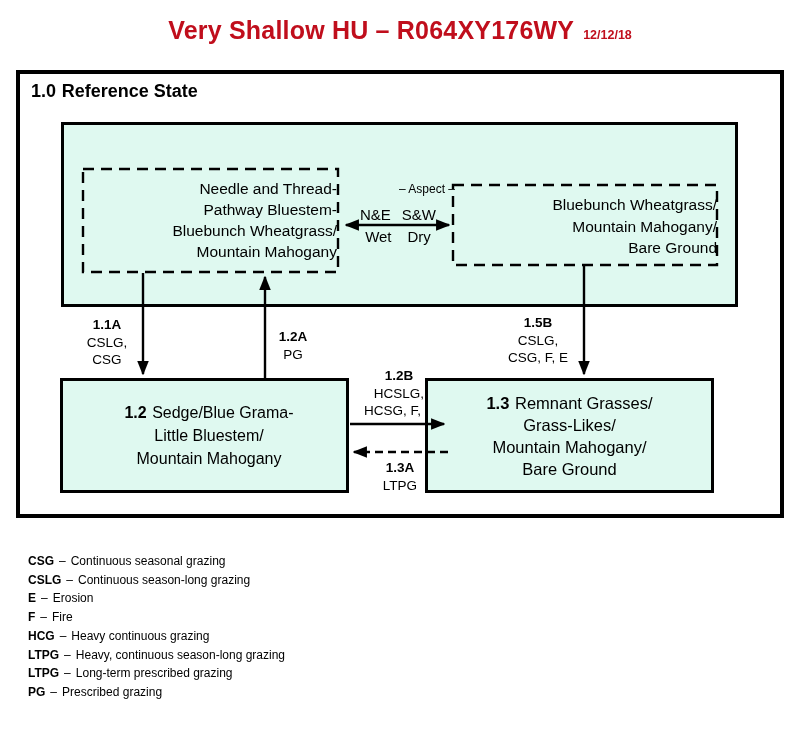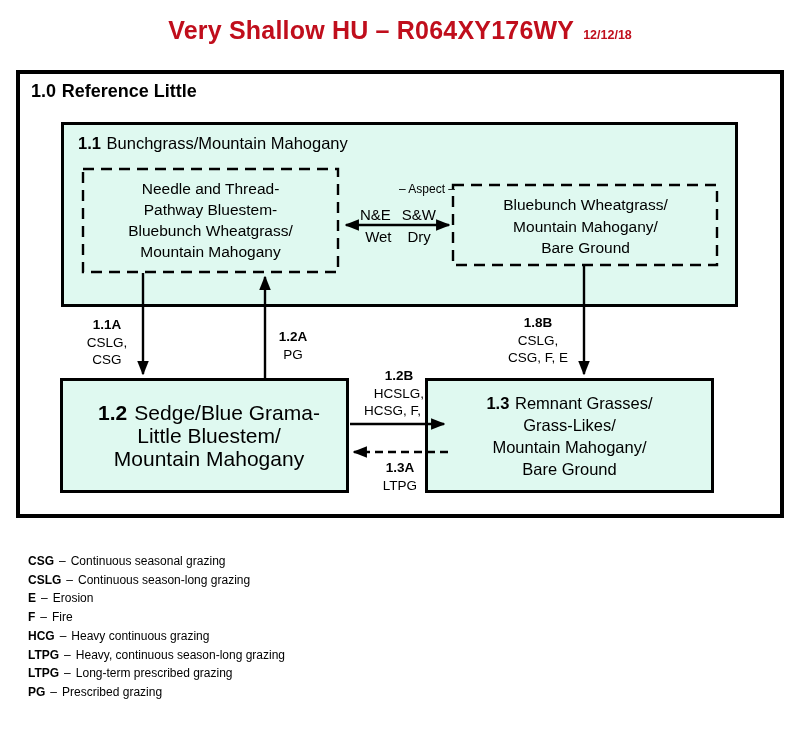--- a/index.html
+++ b/index.html
@@ -18,32 +18,32 @@
   .outer-box { position:absolute; left:16px; top:70px; width:768px; height:448px;
                border:4px solid #000; background:#fff; }
   .ref-label { position:absolute; left:31px; top:81px; font-size:18px; font-weight:bold; }
   .ref-label b { margin-right:0.32em; }
 
   .mintbox { position:absolute; background:#dff9f0; border:3px solid #000; }
   .box11 { left:61px; top:122px; width:677px; height:185px; }
   .box11-label { position:absolute; left:78px; top:134px; font-size:16.5px; }
   .box11-label b { margin-right:0.34em; }
 
-  .dashtext { position:absolute; text-align:center; font-size:15.5px; line-height:21px; }
+  .dashtext { position:absolute; text-align:right; font-size:15.5px; line-height:21px; }
   .needle-text { left:84px; top:178px; width:253px; }
   .bluebunch-text { left:454px; top:194px; width:263px; line-height:21.5px; }
 
   
   .aspect-title { position:absolute; left:341px; top:182px; width:114px; text-align:right; font-size:12px; }
   .aspect-row { position:absolute; left:341px; width:114px; display:flex; justify-content:center; font-size:15px; }
   .row-dirs { top:206px; gap:11px; }
   .row-moist { top:228px; gap:16px; }
 
   .box12 { left:60px; top:378px; width:289px; height:115px; display:flex; flex-direction:column;
-           justify-content:center; text-align:center; font-size:21px; line-height:23px;padding-left:9px; }
+           justify-content:center; text-align:center; font-size:16px; line-height:23px;padding-left:9px; }
   .box13 { left:425px; top:378px; width:289px; height:115px; display:flex; flex-direction:column;
            justify-content:center; text-align:center; font-size:16.5px; line-height:22px; }
   .mintbox b { margin-right:0.34em; }
 
   
   .plabel { position:absolute; text-align:center; font-size:13.5px; line-height:17.5px; }
   .plabel .pid { font-weight:bold; }
   .p11a { left:75px;  top:316px; width:64px; }
   .p12a { left:261px; top:328px; width:64px; }
   .p11b { left:494px; top:314px; width:88px; }
@@ -63,27 +63,24 @@
 <body>
 
 <div class="page">
 
   <div class="header">
     <span class="t-main">Very Shallow HU – R064XY176WY</span><span class="t-date">12/12/18</span>
   </div>
 
   <div class="outer-box"></div>
   <div class="ref-label">
-    <b>1.0</b><b>Reference Little</b>
+    <b>1.0</b><b>Reference State</b>
   </div>
 
   <div class="mintbox box11"></div>
-  <div class="box11-label">
-    <b>1.1</b><span>Bunchgrass/Mountain Mahogany</span>
-  </div>
 
   <div class="dashtext needle-text">
     <div>Needle and Thread-</div>
     <div>Pathway Bluestem-</div>
     <div>Bluebunch Wheatgrass/</div>
     <div>Mountain Mahogany</div>
   </div>
 
   <div class="aspect-title">– Aspect –</div>
   <div class="aspect-row row-dirs">
@@ -104,21 +101,21 @@
   <div class="plabel p11a">
     <div class="pid">1.1A</div>
     <div>CSLG,</div>
     <div>CSG</div>
   </div>
   <div class="plabel p12a">
     <div class="pid">1.2A</div>
     <div>PG</div>
   </div>
   <div class="plabel p11b">
-    <div class="pid">1.8B</div>
+    <div class="pid">1.5B</div>
     <div>CSLG,</div>
     <div>CSG, F, E</div>
   </div>
   <div class="plabel p12b">
     <div class="pid">1.2B</div>
     <div>HCSLG,</div>
     <div>HCSG, F, E</div>
   </div>
   <div class="plabel p13a">
     <div class="pid">1.3A</div>

